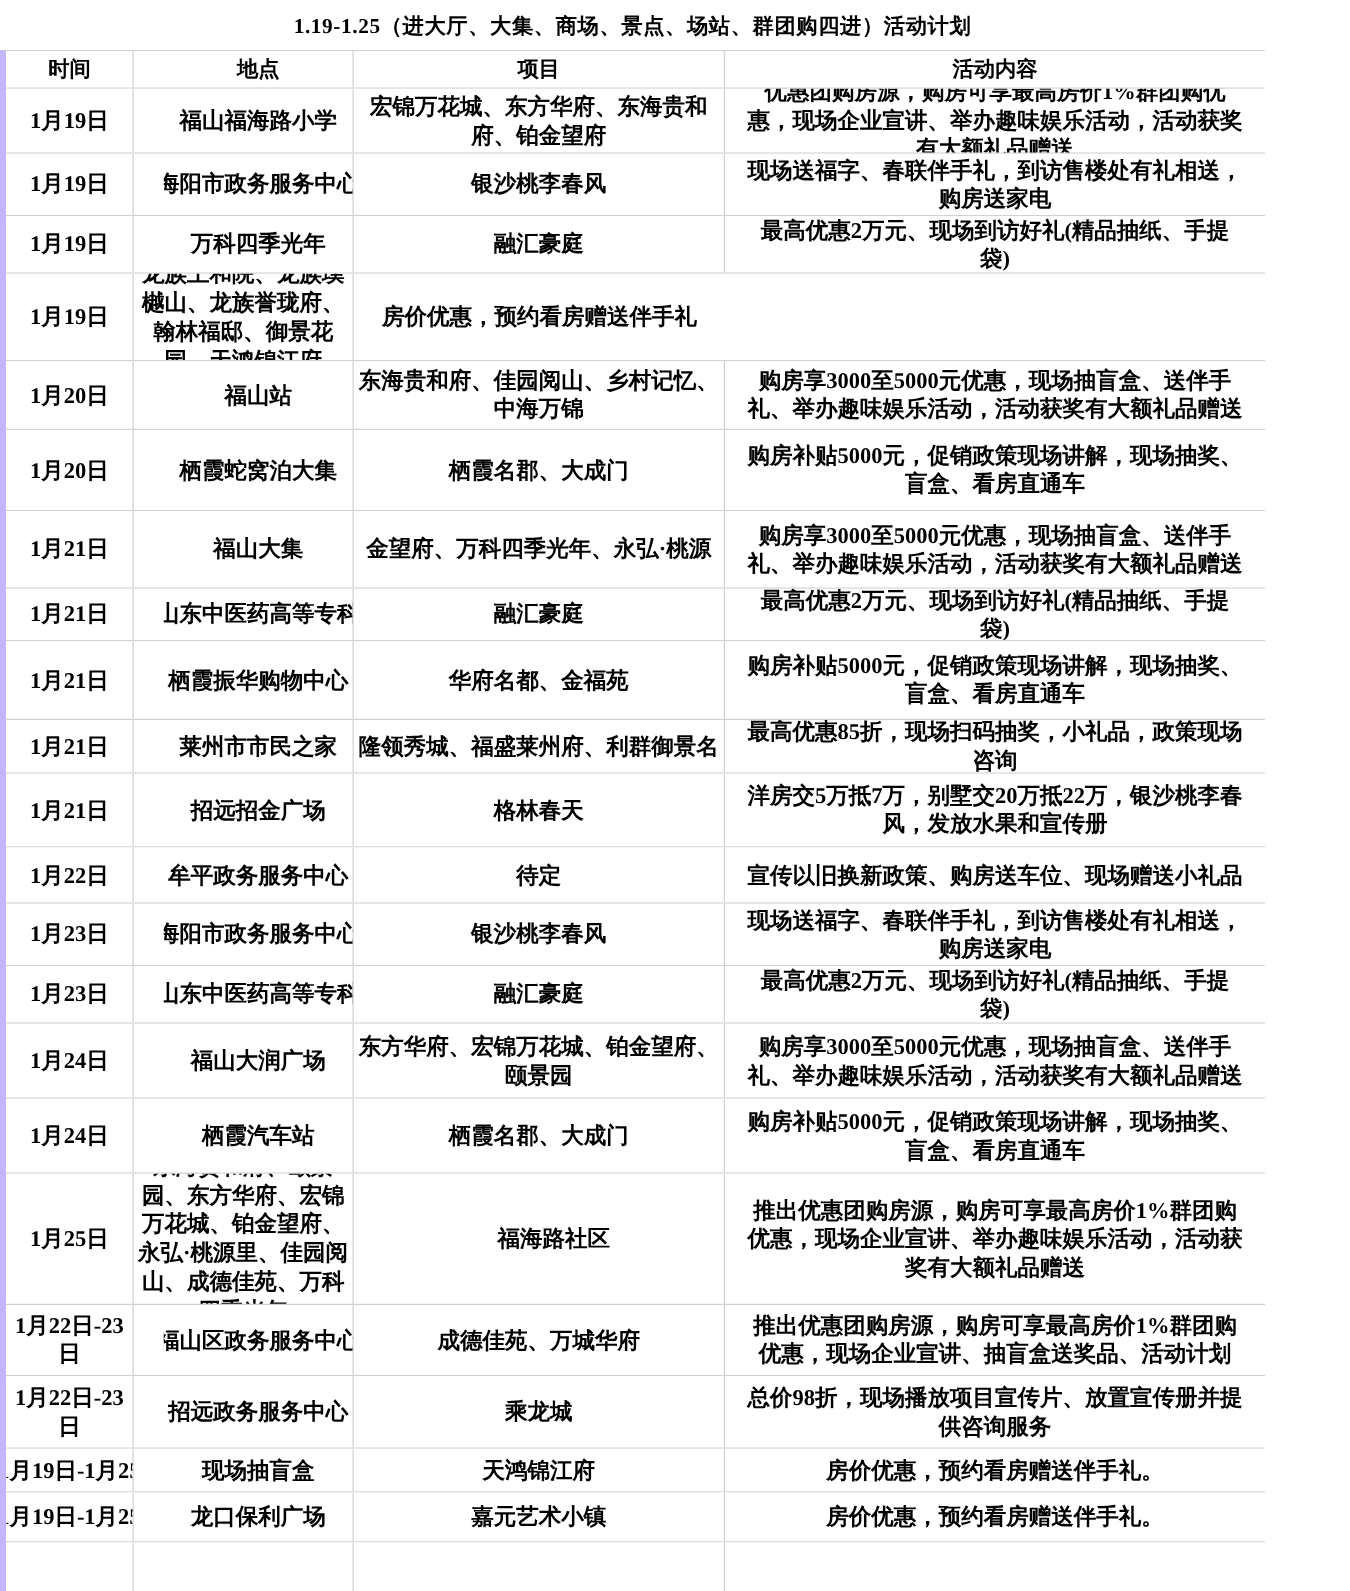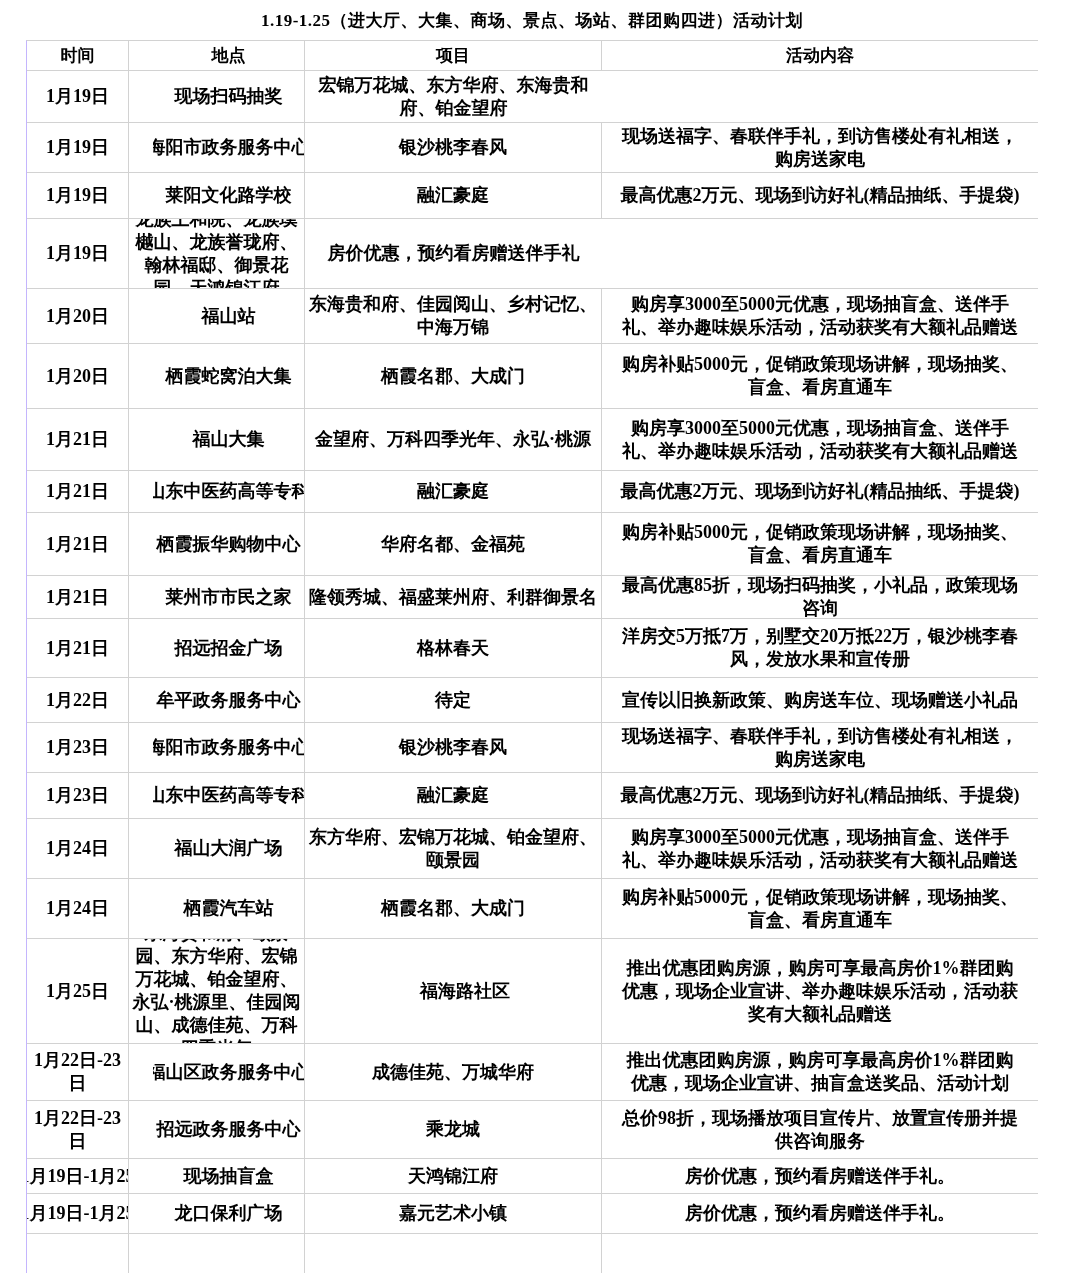--- a/index.html
+++ b/index.html
@@ -8,34 +8,33 @@
     background: #ffffff;
   }
   body {
     width: 1080px;
     font-family: "Liberation Serif", "DejaVu Serif", serif;
     font-weight: 700;
     color: #000000;
   }
   .sheet {
     width: 1012px;
-    padding-left: 26px;
   }
   .title-bar {
     height: 40px;
     display: flex;
     align-items: center;
     justify-content: center;
     font-size: 17px;
     letter-spacing: 0.5px;
     background: #ffffff;
   }
   .grid-table {
     border-top: 1px solid #d2d2d2;
-    border-left: 1px solid #c4b5fd;
+    border-left: 5px solid #c4b5fd;
   }
   .row {
     display: grid;
     grid-template-columns: 102px 176px 297px 1fr;
     border-bottom: 1px solid #d2d2d2;
     box-sizing: border-box;
     background: #ffffff;
   }
   .cell {
     border-right: 1px solid #d2d2d2;
@@ -78,32 +77,33 @@
   <div class="grid-table">
     <div class="row header-row" style="height:30px">
       <div class="cell c-time">时间</div>
       <div class="cell c-loc">地点</div>
       <div class="cell c-proj">项目</div>
       <div class="cell c-content">活动内容</div>
     </div>
     <div id="table-body">
         <div class="row" style="height: 52px;">
           <div class="cell c-time">1月19日</div>
-          <div class="cell c-loc">现场扫码抽奖</div>
+          <div class="cell c-loc">福山福海路小学</div>
           <div class="cell c-proj">宏锦万花城、东方华府、东海贵和府、铂金望府</div>
+          <div class="cell c-content">优惠团购房源，购房可享最高房价1%群团购优惠，现场企业宣讲、举办趣味娱乐活动，活动获奖有大额礼品赠送</div>
         </div>
         <div class="row" style="height: 50px;">
           <div class="cell c-time">1月19日</div>
           <div class="cell c-loc">海阳市政务服务中心</div>
           <div class="cell c-proj">银沙桃李春风</div>
           <div class="cell c-content">现场送福字、春联伴手礼，到访售楼处有礼相送，购房送家电</div>
         </div>
         <div class="row" style="height: 46px;">
           <div class="cell c-time">1月19日</div>
-          <div class="cell c-loc">莱阳文化路学校</div>
+          <div class="cell c-loc">万科四季光年</div>
           <div class="cell c-proj">融汇豪庭</div>
           <div class="cell c-content">最高优惠2万元、现场到访好礼(精品抽纸、手提袋)</div>
         </div>
         <div class="row" style="height: 70px;">
           <div class="cell c-time">1月19日</div>
           <div class="cell c-proj">龙族上和院、龙族璞樾山、龙族誉珑府、翰林福邸、御景花园、天鸿锦江府</div>
           <div class="cell c-content">房价优惠，预约看房赠送伴手礼</div>
         </div>
         <div class="row" style="height: 55px;">
           <div class="cell c-time">1月20日</div>

